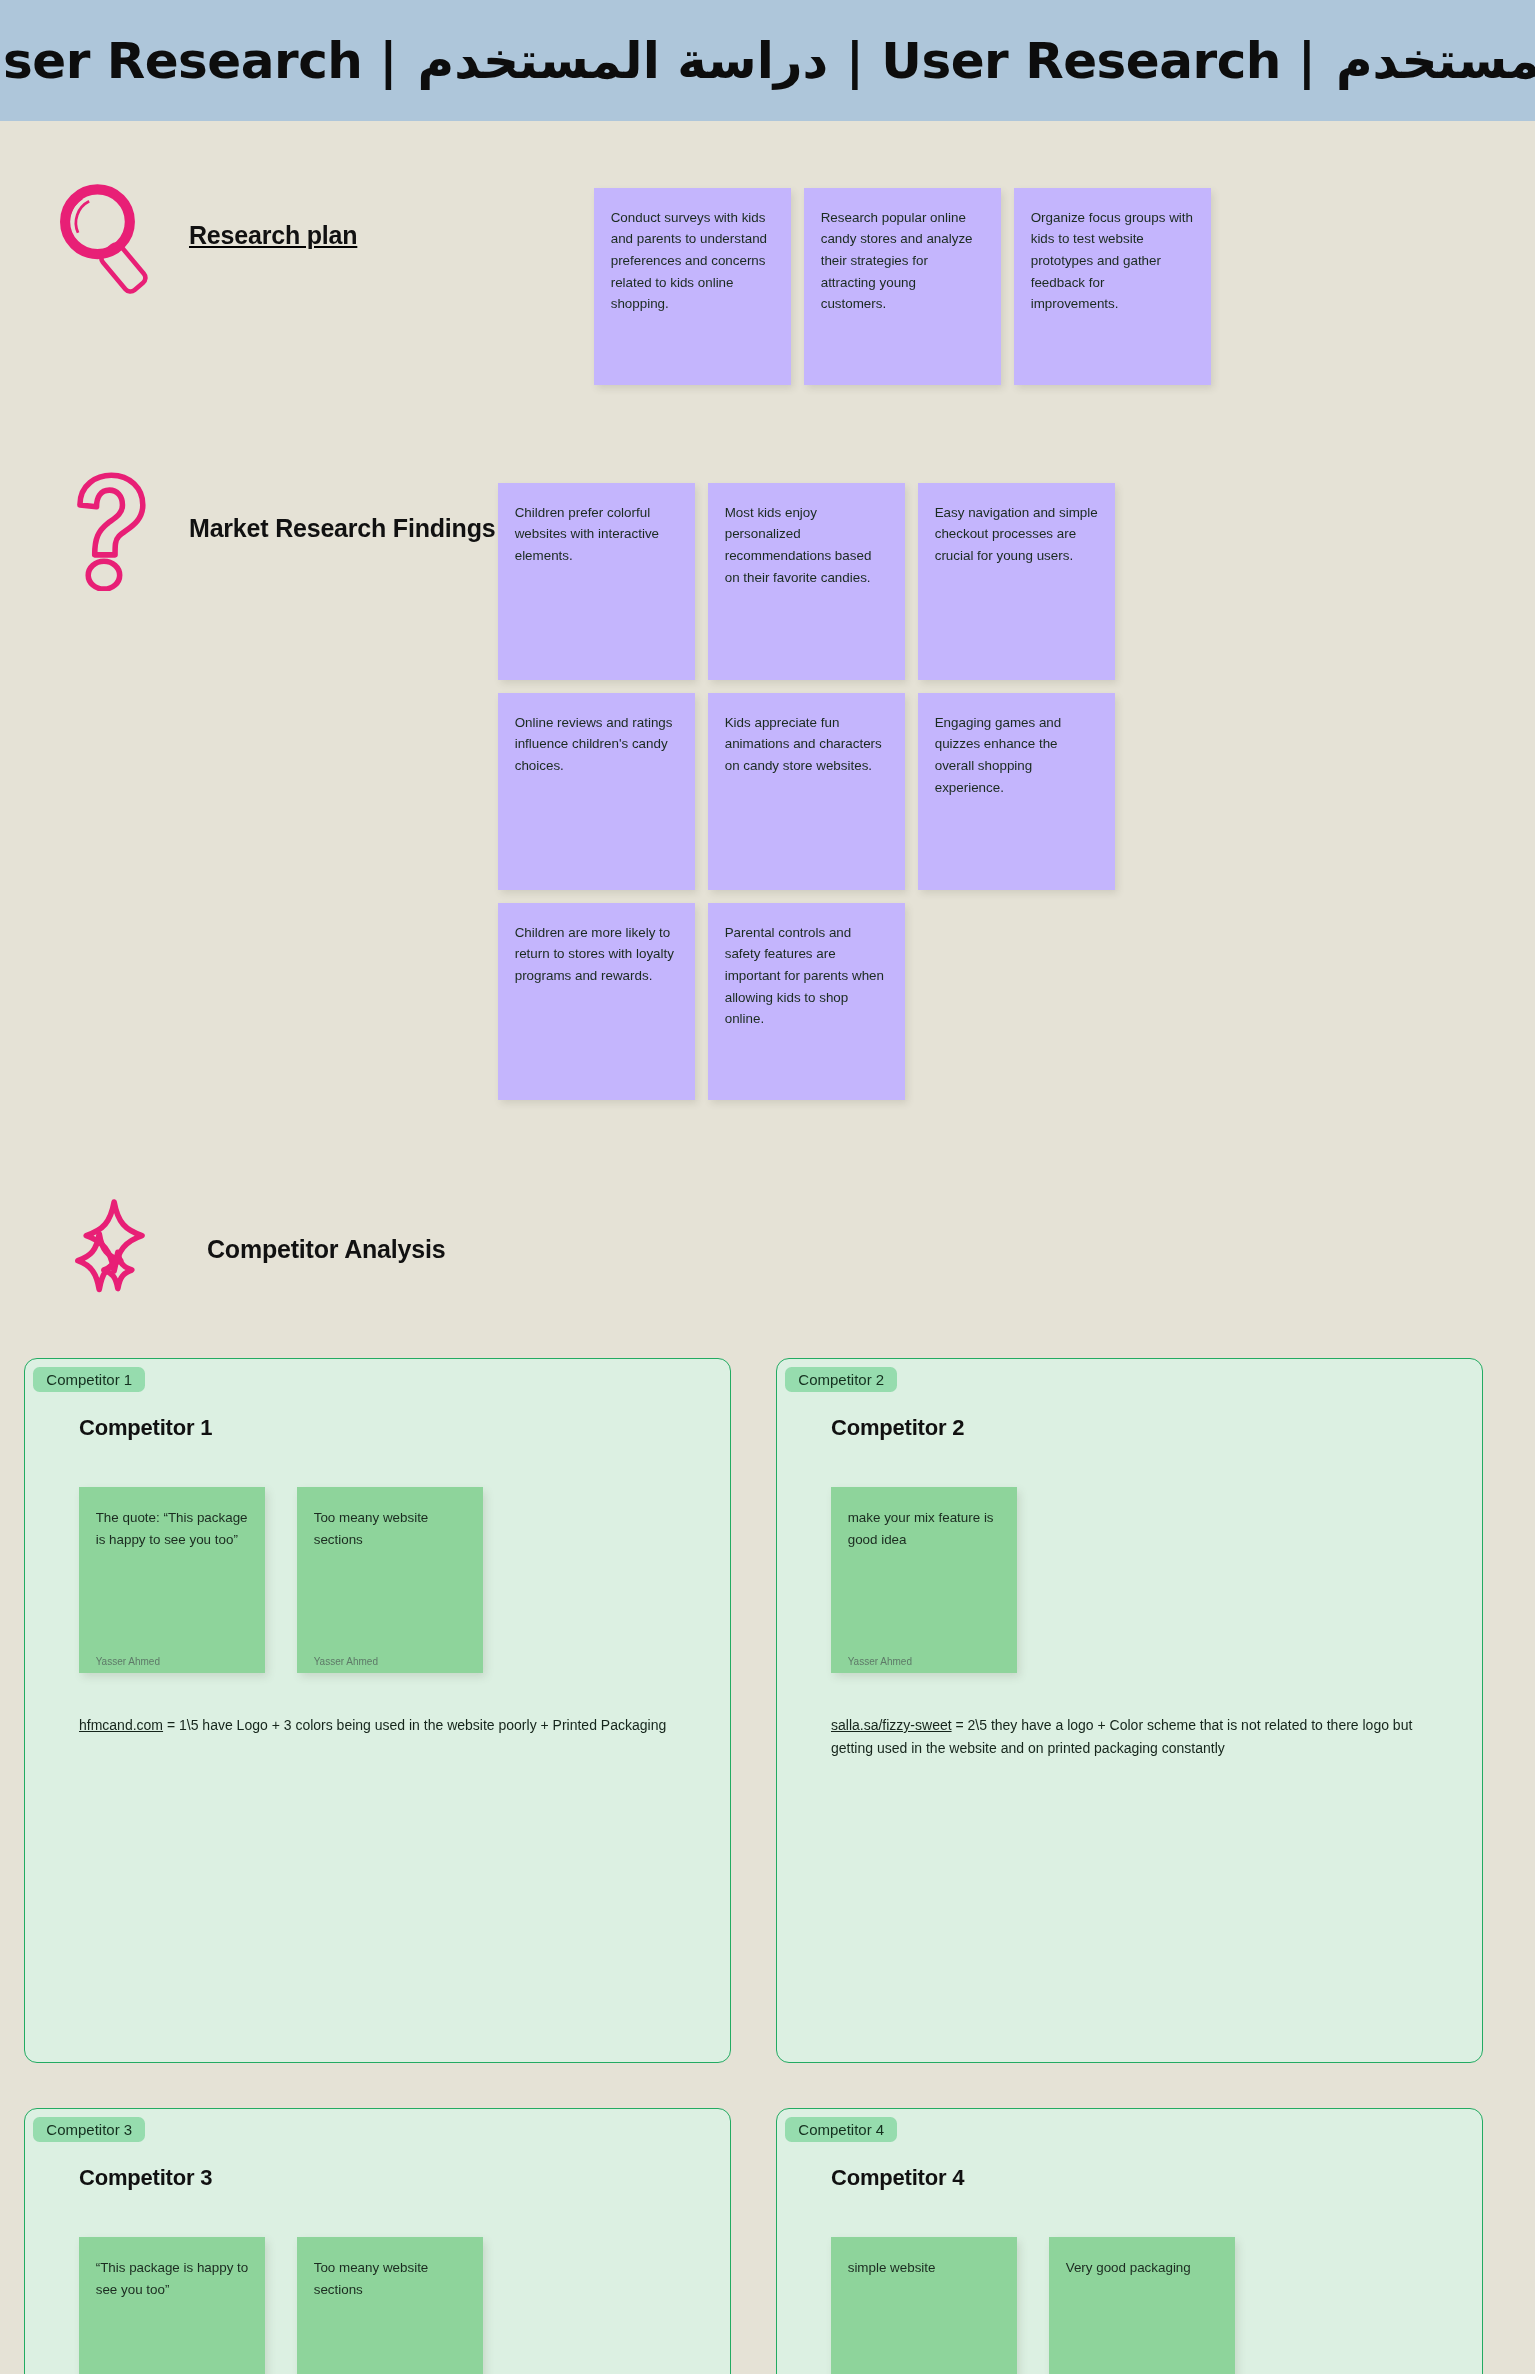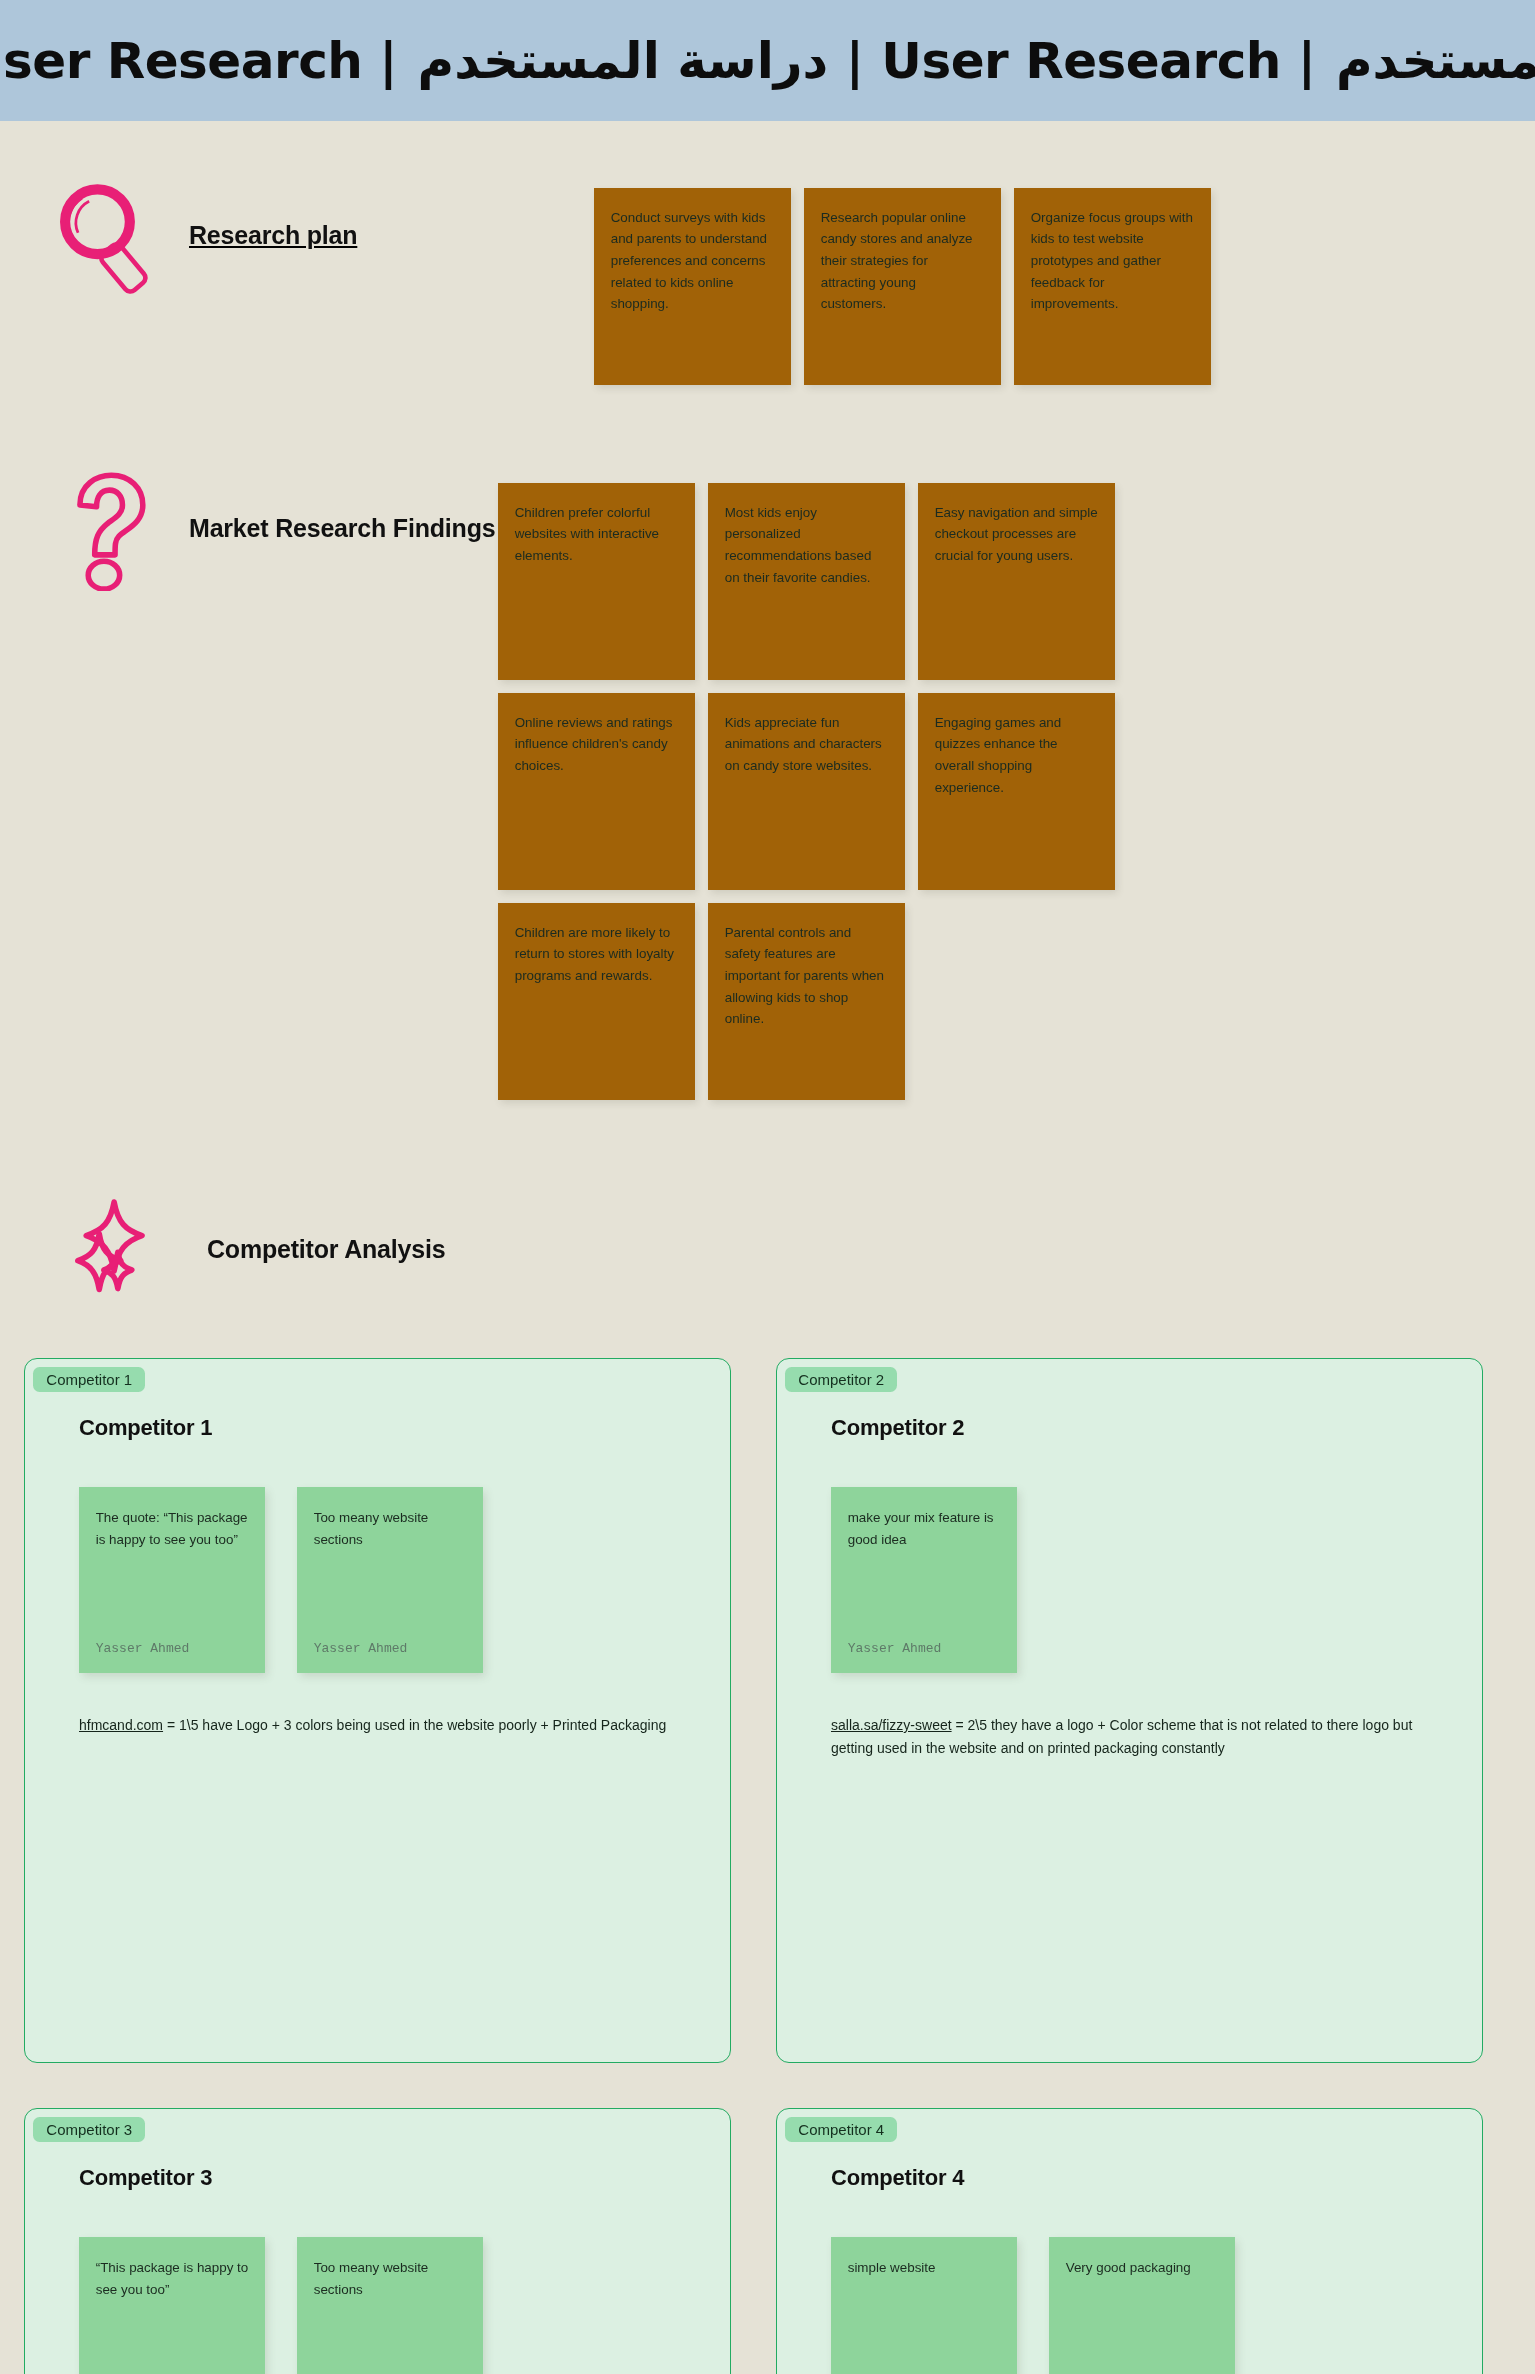--- a/index.html
+++ b/index.html
@@ -55,21 +55,21 @@
   }
 
   .icon-wrap { width: 111px; display: flex; justify-content: center; }
 
   
   .notes-grid { display: flex; flex-direction: column; gap: 13px; }
   .notes-row { display: flex; gap: 13px; }
   .note {
     width: 197px;
     height: 197px;
-    background: #a16207;
+    background: #c4b5fd;
     padding: 18.6px 16.7px 13px 16.7px;
     box-shadow: 2.8px 3.7px 7.4px rgba(90,90,70,0.16);
     font-size: 13.4px;
     line-height: 1.62;
     color: #1b2b20;
     position: relative;
     overflow: hidden;
   }
 
   
@@ -114,24 +114,23 @@
     box-shadow: 2.8px 3.7px 8.3px rgba(90,90,70,0.17);
     padding: 20.4px 16.7px 13px 16.7px;
     position: relative;
     font-size: 13.4px;
     line-height: 1.6;
     color: #1b2b20;
   }
   .comp-note .author {
     position: absolute;
     left: 16.7px;
-    bottom: 13px;
-    font-size: 13px;
+    bottom: 3px;
+    font-size: 10px;
     color: #5e7a68;
-    font-family: Liberation Mono, monospace;
   }
   .comp-desc {
     margin-top: 41px;
     font-size: 14px;
     line-height: 1.65;
     color: #15251b;
     max-width: 594px;
   }
   .comp-desc .url { text-decoration: underline; }
 

